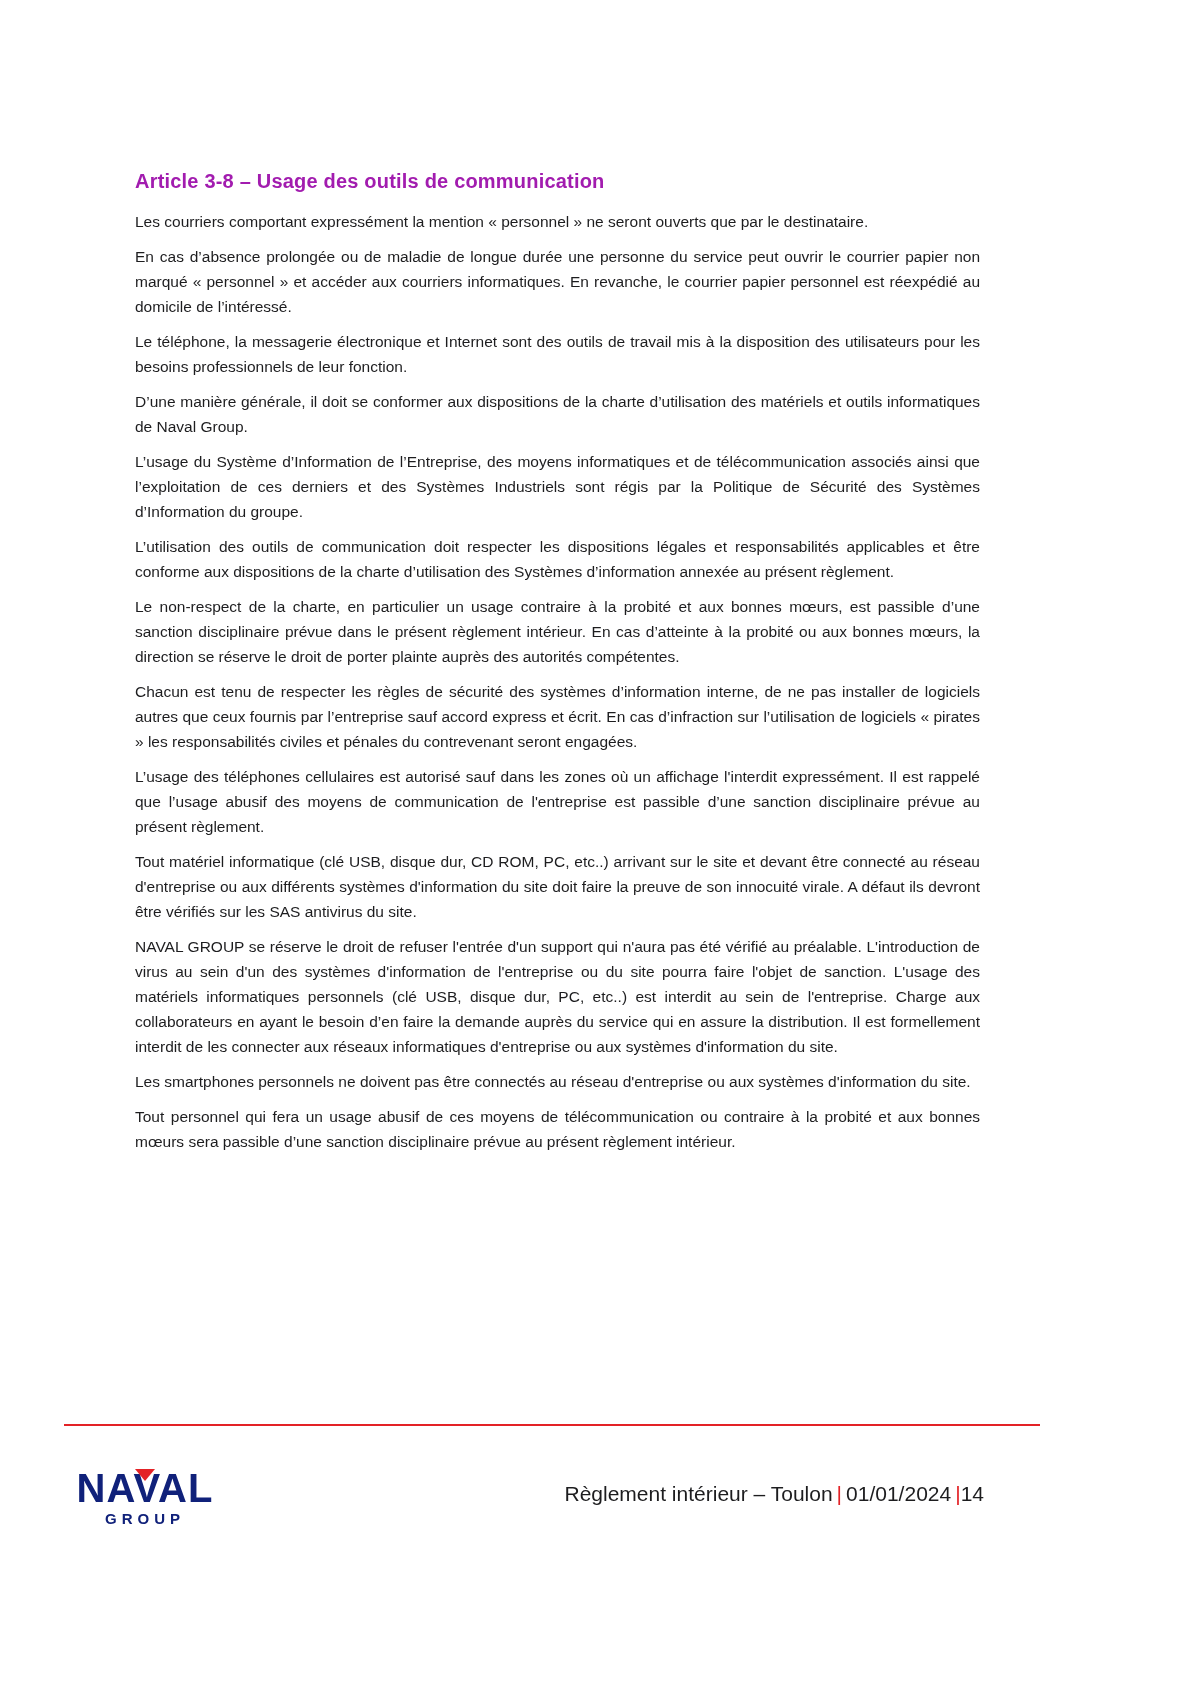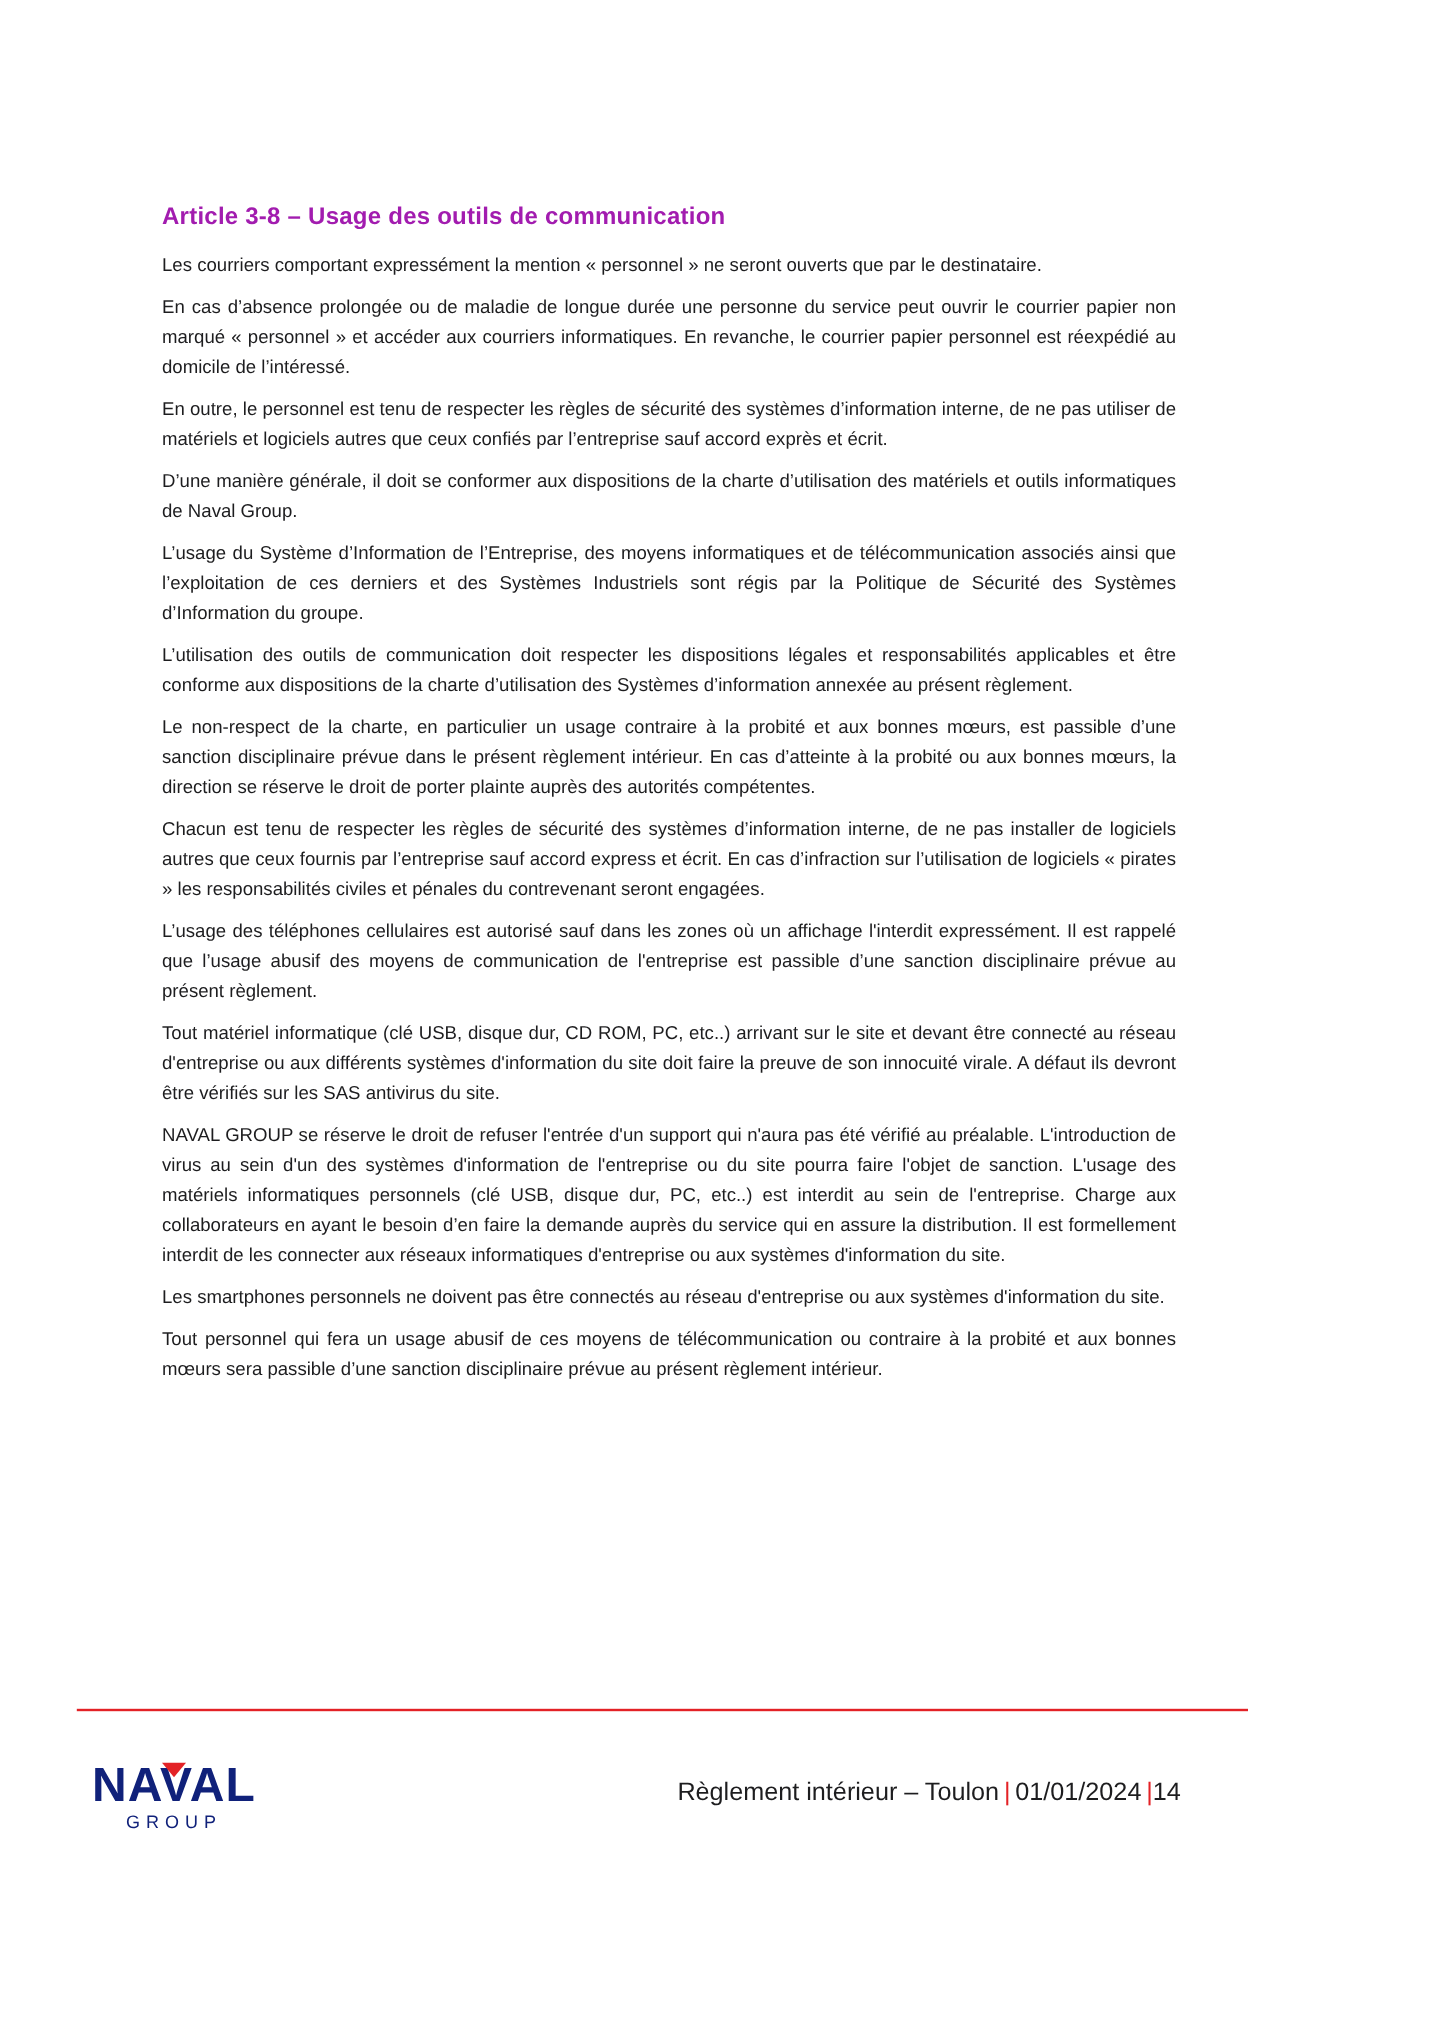--- a/index.html
+++ b/index.html
@@ -66,21 +66,21 @@
     top: 3px;
     transform: translateX(-50%);
     width: 0;
     height: 0;
     border-left: 10px solid transparent;
     border-right: 10px solid transparent;
     border-top: 12px solid #e32226;
   }
   .logo-sub {
     font-size: 15px;
-    font-weight: normal;
+    font-weight: bold;
     color: #10217a;
     letter-spacing: 5px;
     margin-top: 0px;
   }
   .footer-text {
     position: absolute;
     top: 1482px;
     right: 216px;
     font-size: 21px;
     color: #1d1d1f;
@@ -94,21 +94,21 @@
     padding: 0 0 0 4px;
   }
 </style>
 </head>
 <body>
 
 <div class="content">
   <h1 class="article-title">Article 3-8 – Usage des outils de communication</h1>
   <p class="para">Les courriers comportant expressément la mention « personnel » ne seront ouverts que par le destinataire.</p>
   <p class="para">En cas d’absence prolongée ou de maladie de longue durée une personne du service peut ouvrir le courrier papier non marqué « personnel » et accéder aux courriers informatiques. En revanche, le courrier papier personnel est réexpédié au domicile de l’intéressé.</p>
-  <p class="para">En outre, le personnel est tenu de respecter les règles de sécurité des systèmes d’information interne, de ne pas utiliser de matériels et logiciels autres que ceux confiés par l’entreprise sauf accord exprès et écrit.</p>
+  <p class="para">Le téléphone, la messagerie électronique et Internet sont des outils de travail mis à la disposition des utilisateurs pour les besoins professionnels de leur fonction.</p>
   <p class="para">D’une manière générale, il doit se conformer aux dispositions de la charte d’utilisation des matériels et outils informatiques de Naval Group.</p>
   <p class="para">L’usage du Système d’Information de l’Entreprise, des moyens informatiques et de télécommunication associés ainsi que l’exploitation de ces derniers et des Systèmes Industriels sont régis par la Politique de Sécurité des Systèmes d’Information du groupe.</p>
   <p class="para">L’utilisation des outils de communication doit respecter les dispositions légales et responsabilités applicables et être conforme aux dispositions de la charte d’utilisation des Systèmes d’information annexée au présent règlement.</p>
   <p class="para">Le non-respect de la charte, en particulier un usage contraire à la probité et aux bonnes mœurs, est passible d’une sanction disciplinaire prévue dans le présent règlement intérieur. En cas d’atteinte à la probité ou aux bonnes mœurs, la direction se réserve le droit de porter plainte auprès des autorités compétentes.</p>
   <p class="para">Chacun est tenu de respecter les règles de sécurité des systèmes d’information interne, de ne pas installer de logiciels autres que ceux fournis par l’entreprise sauf accord express et écrit. En cas d’infraction sur l’utilisation de logiciels « pirates » les responsabilités civiles et pénales du contrevenant seront engagées.</p>
   <p class="para">L’usage des téléphones cellulaires est autorisé sauf dans les zones où un affichage l'interdit expressément. Il est rappelé que l’usage abusif des moyens de communication de l'entreprise est passible d’une sanction disciplinaire prévue au présent règlement.</p>
   <p class="para">Tout matériel informatique (clé USB, disque dur, CD ROM, PC, etc..) arrivant sur le site et devant être connecté au réseau d'entreprise ou aux différents systèmes d'information du site doit faire la preuve de son innocuité virale. A défaut ils devront être vérifiés sur les SAS antivirus du site.</p>
   <p class="para">NAVAL GROUP se réserve le droit de refuser l'entrée d'un support qui n'aura pas été vérifié au préalable. L'introduction de virus au sein d'un des systèmes d'information de l'entreprise ou du site pourra faire l'objet de sanction. L'usage des matériels informatiques personnels (clé USB, disque dur, PC, etc..) est interdit au sein de l'entreprise. Charge aux collaborateurs en ayant le besoin d’en faire la demande auprès du service qui en assure la distribution. Il est formellement interdit de les connecter aux réseaux informatiques d'entreprise ou aux systèmes d'information du site.</p>
   <p class="para">Les smartphones personnels ne doivent pas être connectés au réseau d'entreprise ou aux systèmes d'information du site.</p>
   <p class="para">Tout personnel qui fera un usage abusif de ces moyens de télécommunication ou contraire à la probité et aux bonnes mœurs sera passible d’une sanction disciplinaire prévue au présent règlement intérieur.</p>

